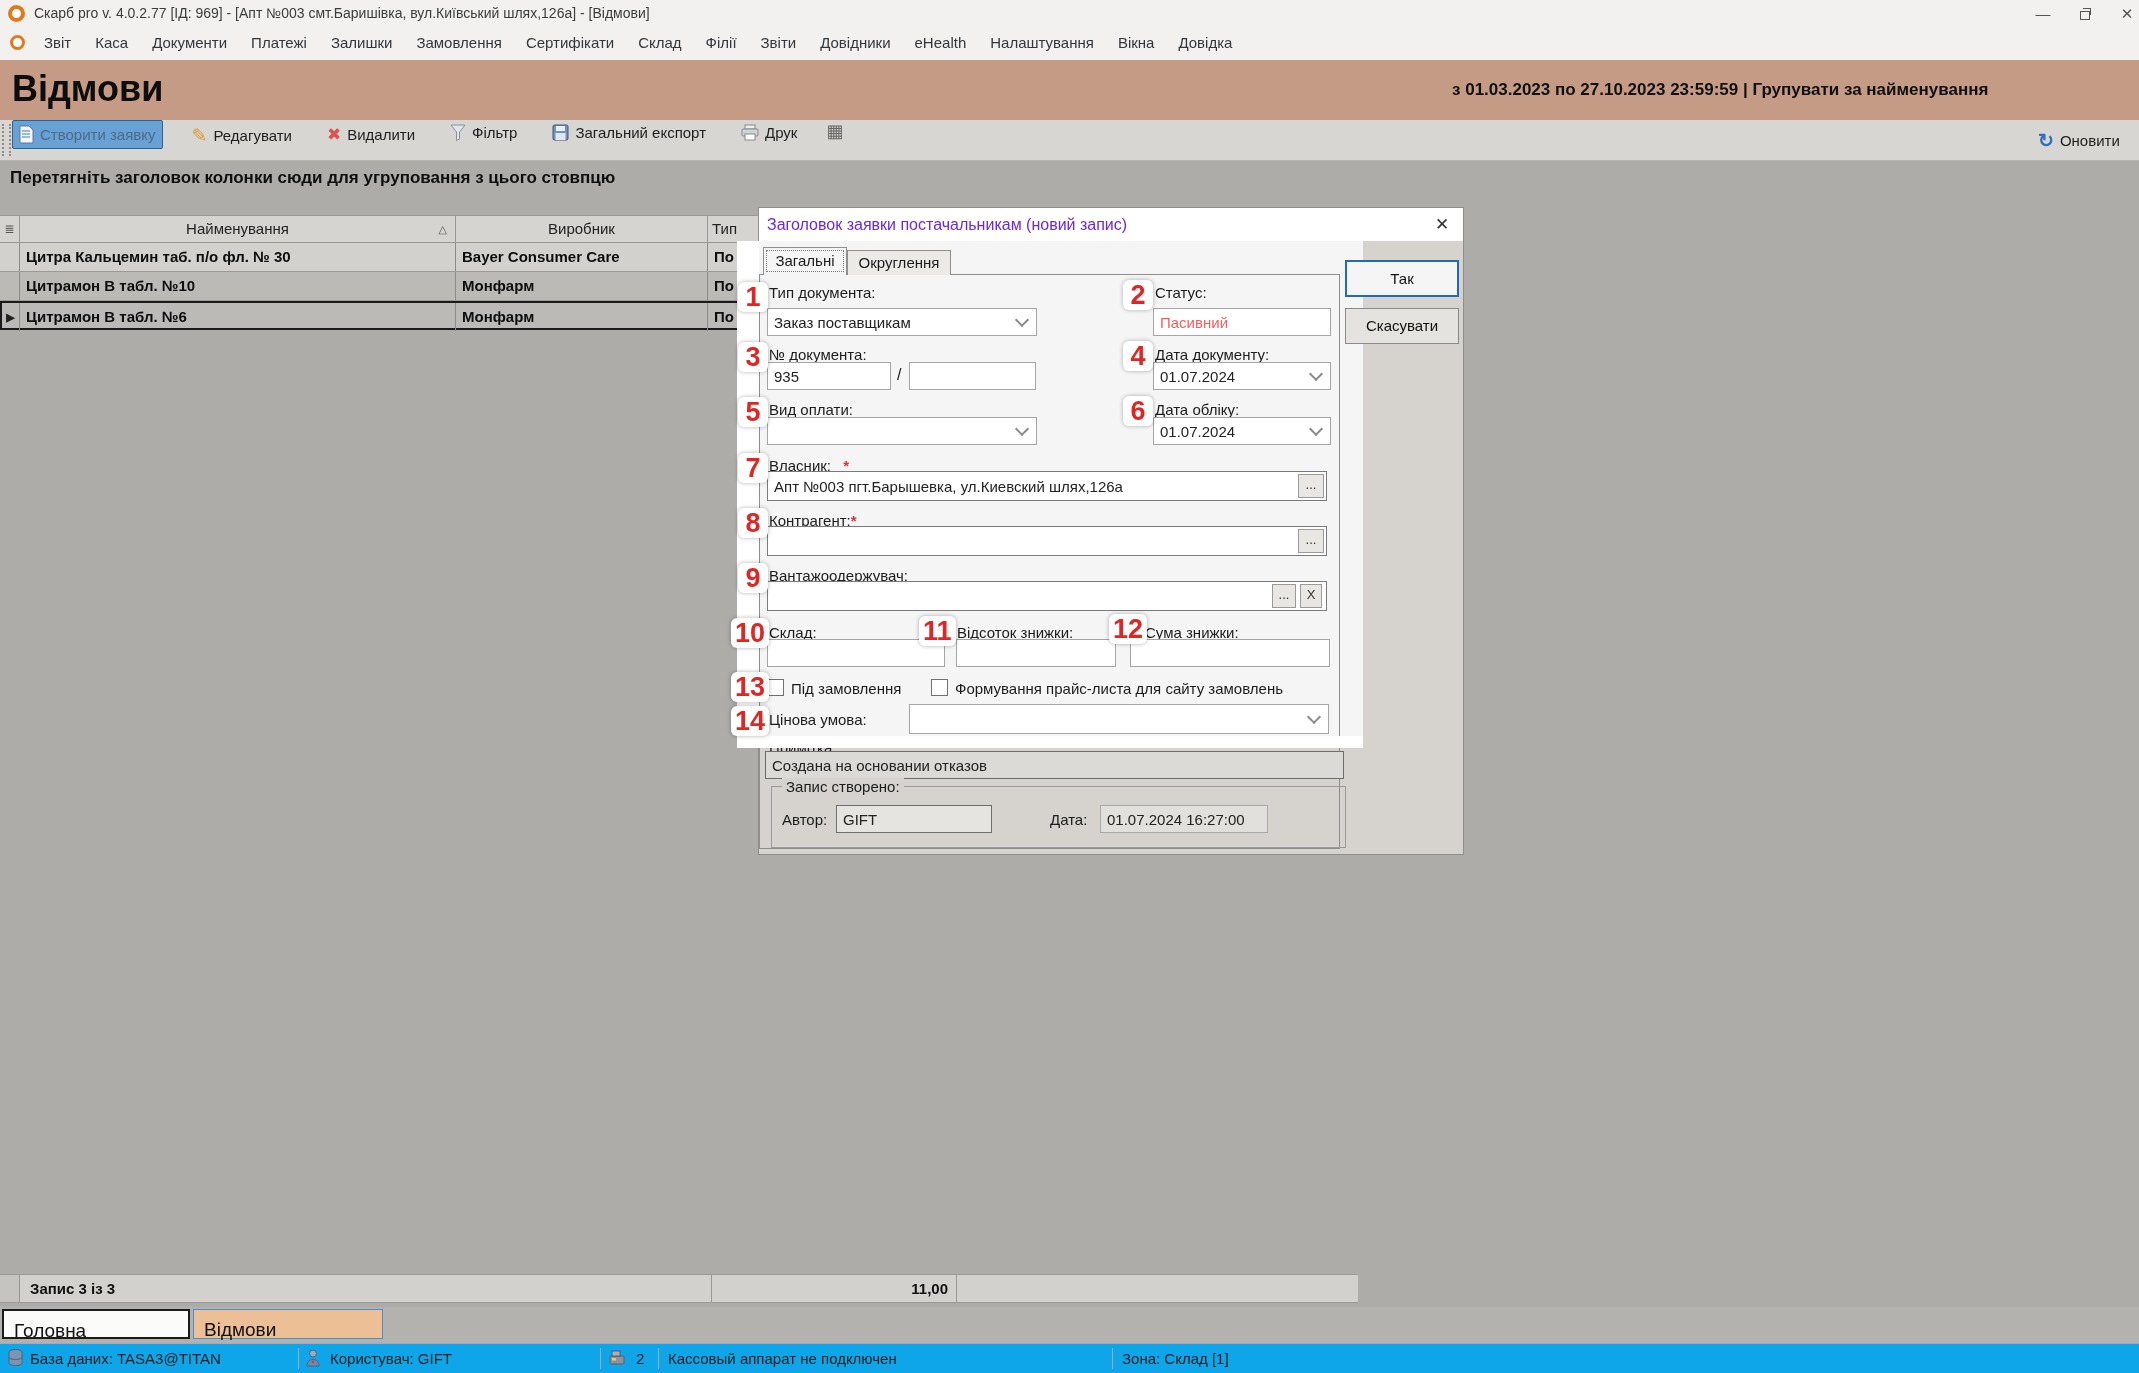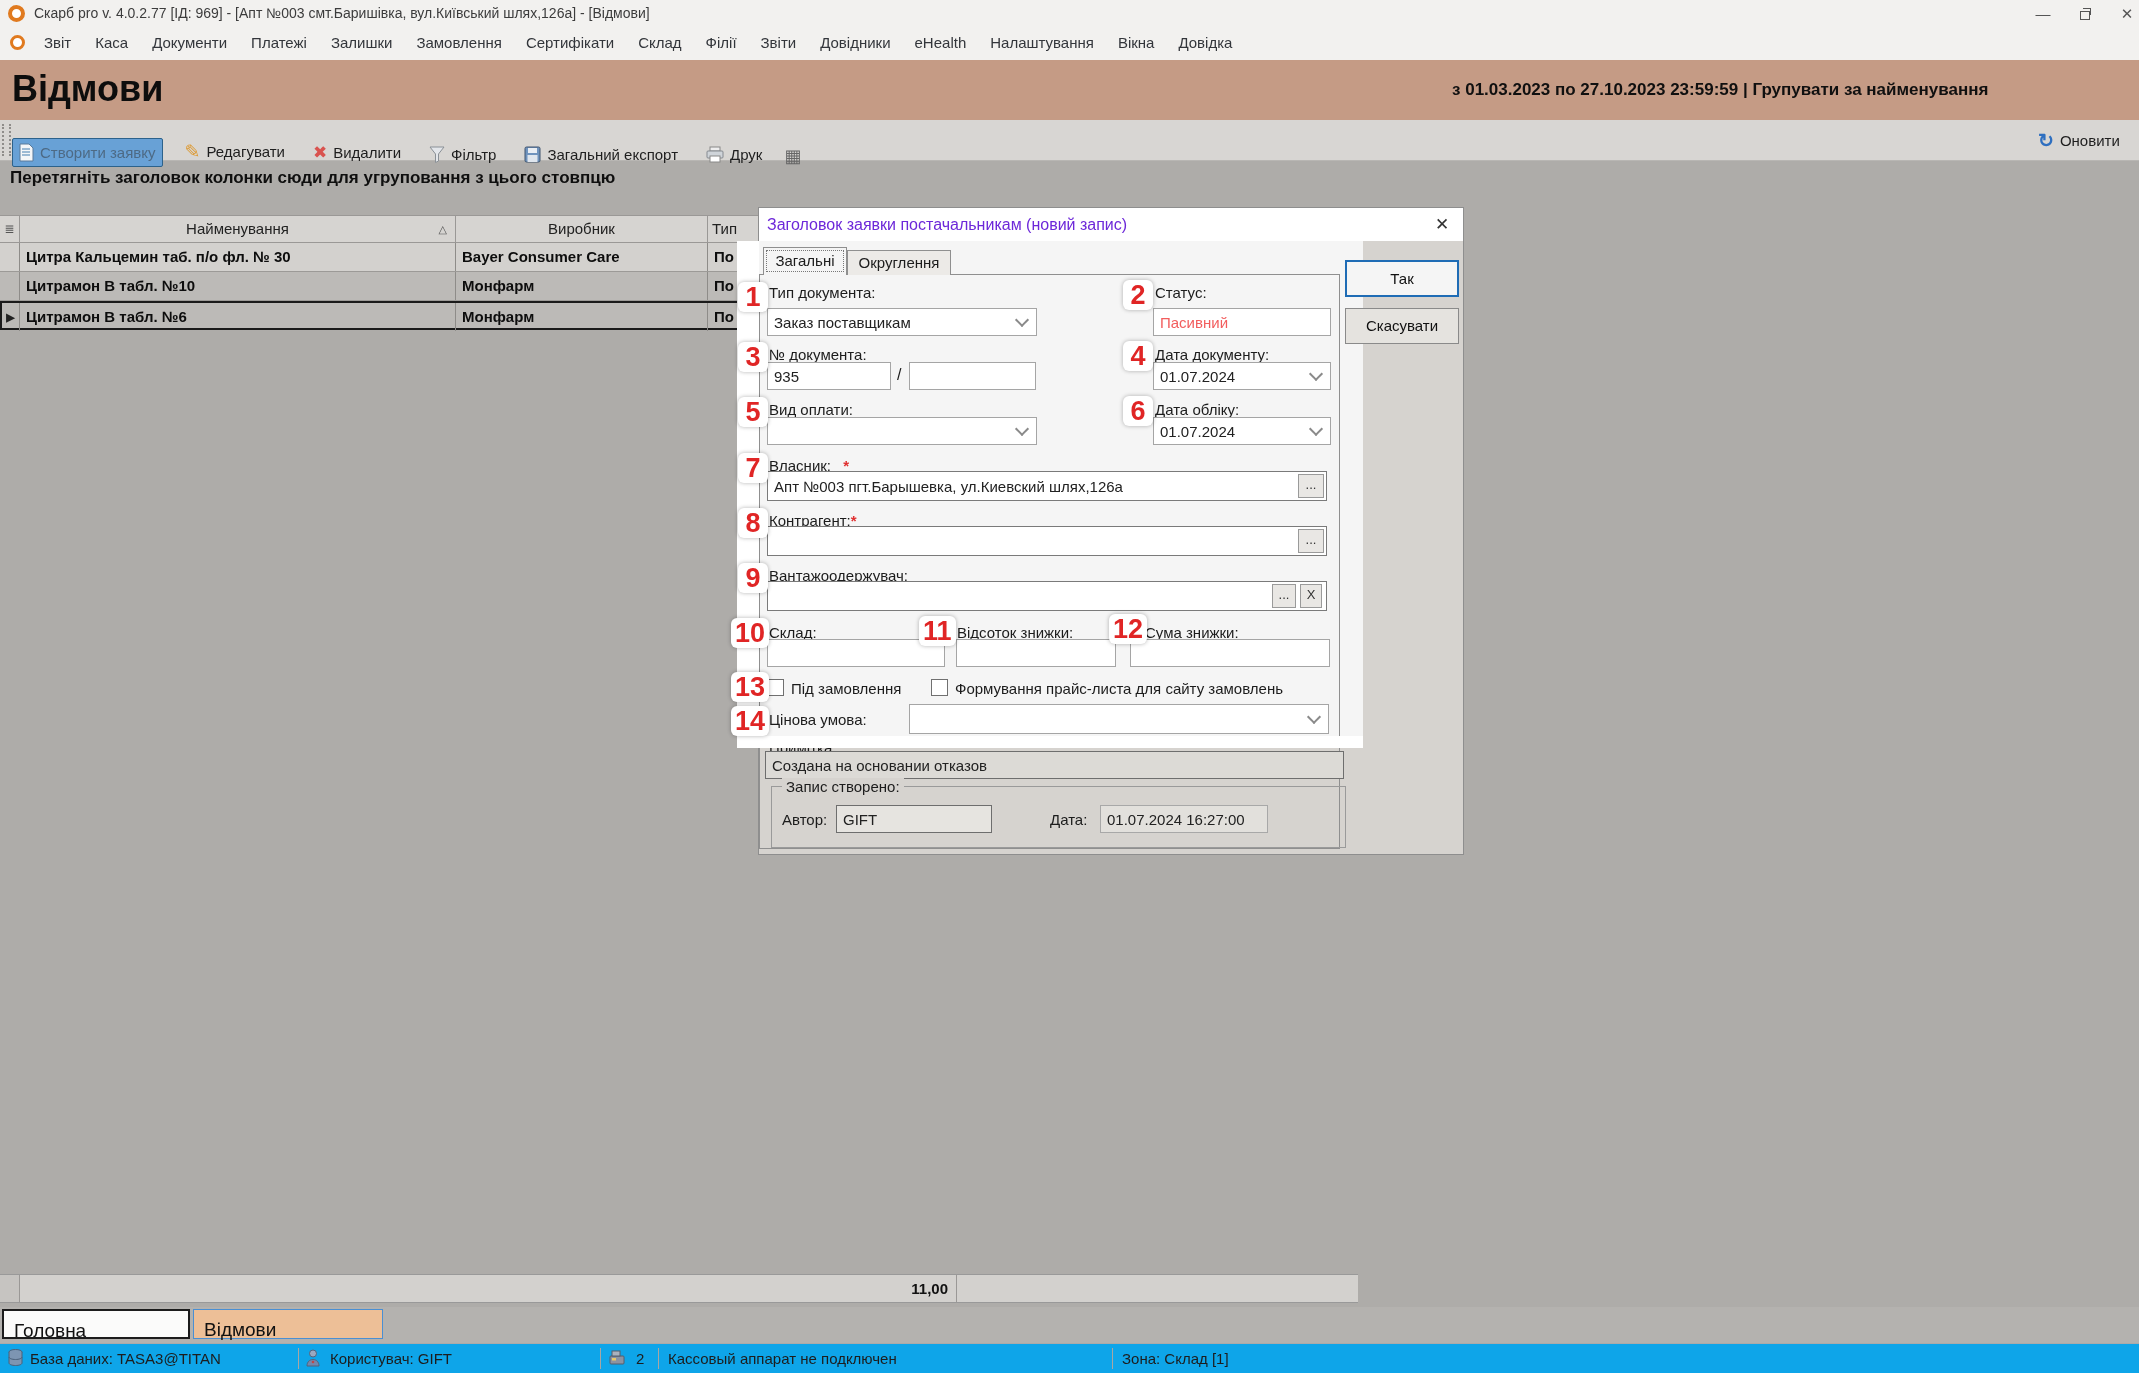--- a/index.html
+++ b/index.html
@@ -17,21 +17,21 @@
   .mdibtn{top:33px;width:22px;height:20px;background:#e9e8e6;border:1px solid #a9a7a4;text-align:center;line-height:18px;font-size:13px;color:#555;box-sizing:border-box}
   .restore-glyph{position:relative;display:inline-block;width:8px;height:7px;border:1px solid #555;vertical-align:middle}
   .restore-glyph:before{content:"";position:absolute;left:2px;top:-4px;width:7px;height:6px;border:1px solid #555;border-left:none;border-bottom:none}
   
   .headerband{left:0;top:60px;width:2139px;height:60px;background:#c59b85}
   .page-title{left:12px;top:0;line-height:58px;font-size:36px;font-weight:bold;color:#0d0d0d}
   .header-right{left:1452px;top:0;width:720px;line-height:60px;font-size:17px;font-weight:bold;color:#101010;overflow:hidden}
   
   .toolbar{left:0;top:120px;width:2139px;height:41px;background:#d8d6d3;border-bottom:1px solid #b8b6b3;box-sizing:border-box}
   .grip{left:2px;top:4px;width:5px;height:32px;border-left:2px dotted #8f8d8a;border-right:2px dotted #8f8d8a}
-  .tb-row{left:12px;top:0;height:47px;display:flex;align-items:flex-end;gap:16px}
+  .tb-row{left:12px;top:0;height:47px;display:flex;align-items:flex-start;gap:23px}
   .tb-btn{display:flex;align-items:center;gap:6px;font-size:15px;color:#1e1e1e;padding:4px 6px}
   .tb-create{background:#68a1d6;border:1px solid #2c628b;border-radius:2px;color:#4d6a85}
   .ico{display:inline-flex;align-items:center;justify-content:center}
   .refresh-btn{left:2038px;top:0;height:40px;display:flex;align-items:center;gap:6px;font-size:15px;color:#1e1e1e}
   
   .hint{left:10px;top:168px;font-size:17px;font-weight:bold;color:#0f0f0f}
   .grid-head{left:0;top:215px;width:1358px;height:28px;background:#d6d4d1;border-top:1px solid #9a9896;border-bottom:1px solid #9a9896;box-sizing:border-box}
   .hcell{position:absolute;top:0;height:26px;line-height:26px;font-size:15px;color:#222;text-align:center;border-right:1px solid #9a9896;box-sizing:border-box;overflow:hidden}
   .grow{position:absolute;left:0;width:1358px;height:29px;border-bottom:1px solid #9c9a97;box-sizing:border-box}
   .gcell{position:absolute;top:0;height:28px;line-height:28px;font-size:15px;font-weight:bold;color:#0d0d0d;border-right:1px solid #8e8c89;box-sizing:border-box;padding:0 6px;overflow:hidden;white-space:nowrap}
@@ -175,20 +175,21 @@
 </div>
 <div class="abs grow" style="top:301px;background:#bcbab7;border:2px solid #1a1a1a">
   <div class="gcell" style="left:0;width:18px;font-size:11px;color:#222;text-align:center;padding:0">▶</div>
   <div class="gcell" style="left:18px;width:436px">Цитрамон В табл. №6</div>
   <div class="gcell" style="left:454px;width:252px">Монфарм</div>
   <div class="gcell" style="left:706px;width:648px">По на</div>
 </div>
 
 <div class="abs sum-band">
   <div class="scell" style="left:0;width:20px;background:#c6c4c1"></div>
+  <div class="scell" style="left:20px;width:692px;padding-left:10px">Запис 3 із 3</div>
   <div class="scell" style="left:712px;width:245px;text-align:right;padding-right:8px">11,00</div>
   <div class="scell" style="left:957px;width:401px;border-right:none"></div>
 </div>
 
 <div class="abs wtabs">
   <div class="wtab" style="left:2px;width:188px;background:#fbfbfa;border:2px solid #1c1c1c">Головна</div>
   <div class="wtab" style="left:193px;width:190px;background:#edbf97;border:1px solid #4a8fd3">Відмови</div>
 </div>
 
 <div class="abs statusbar">

